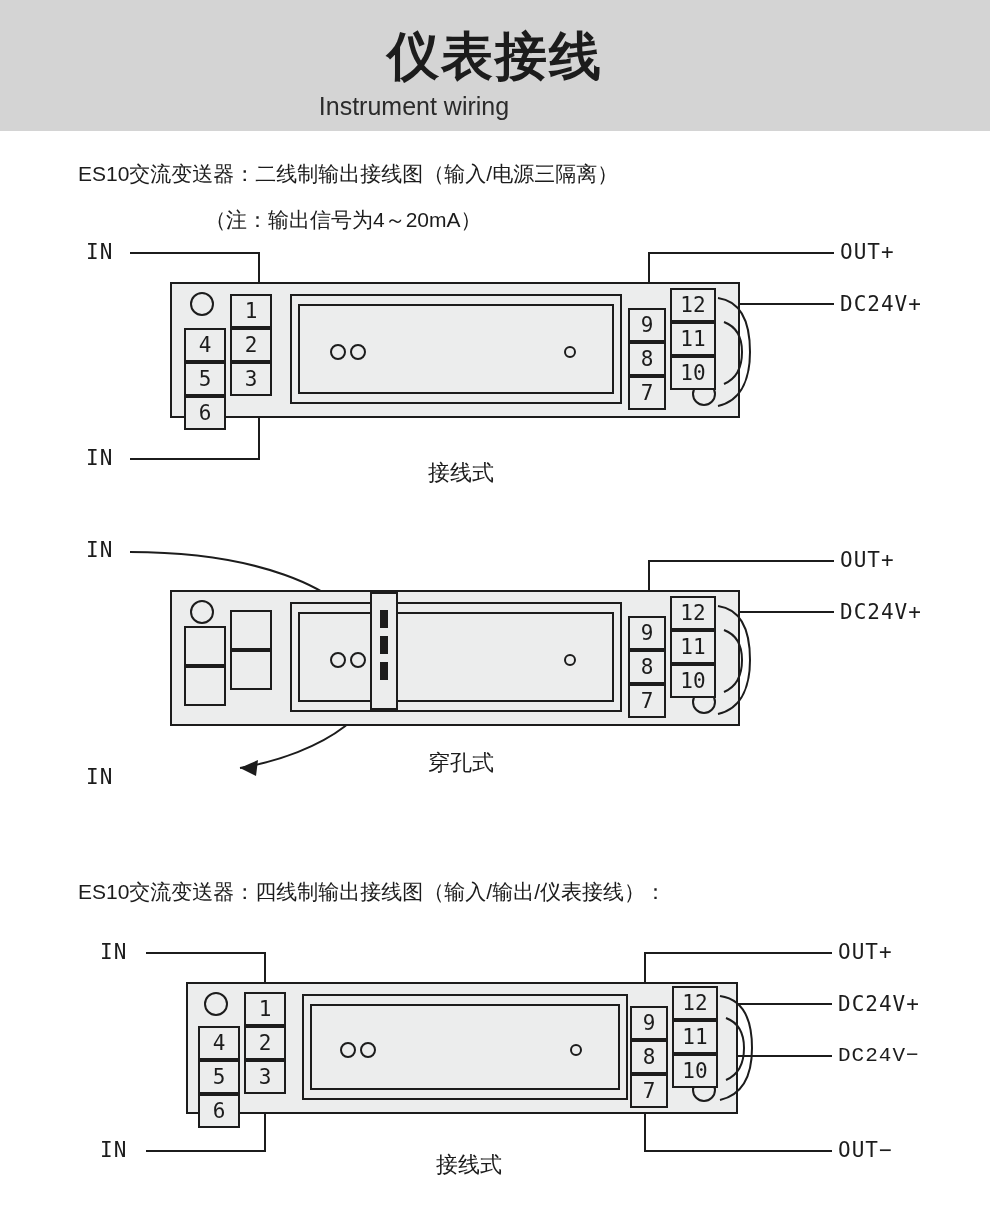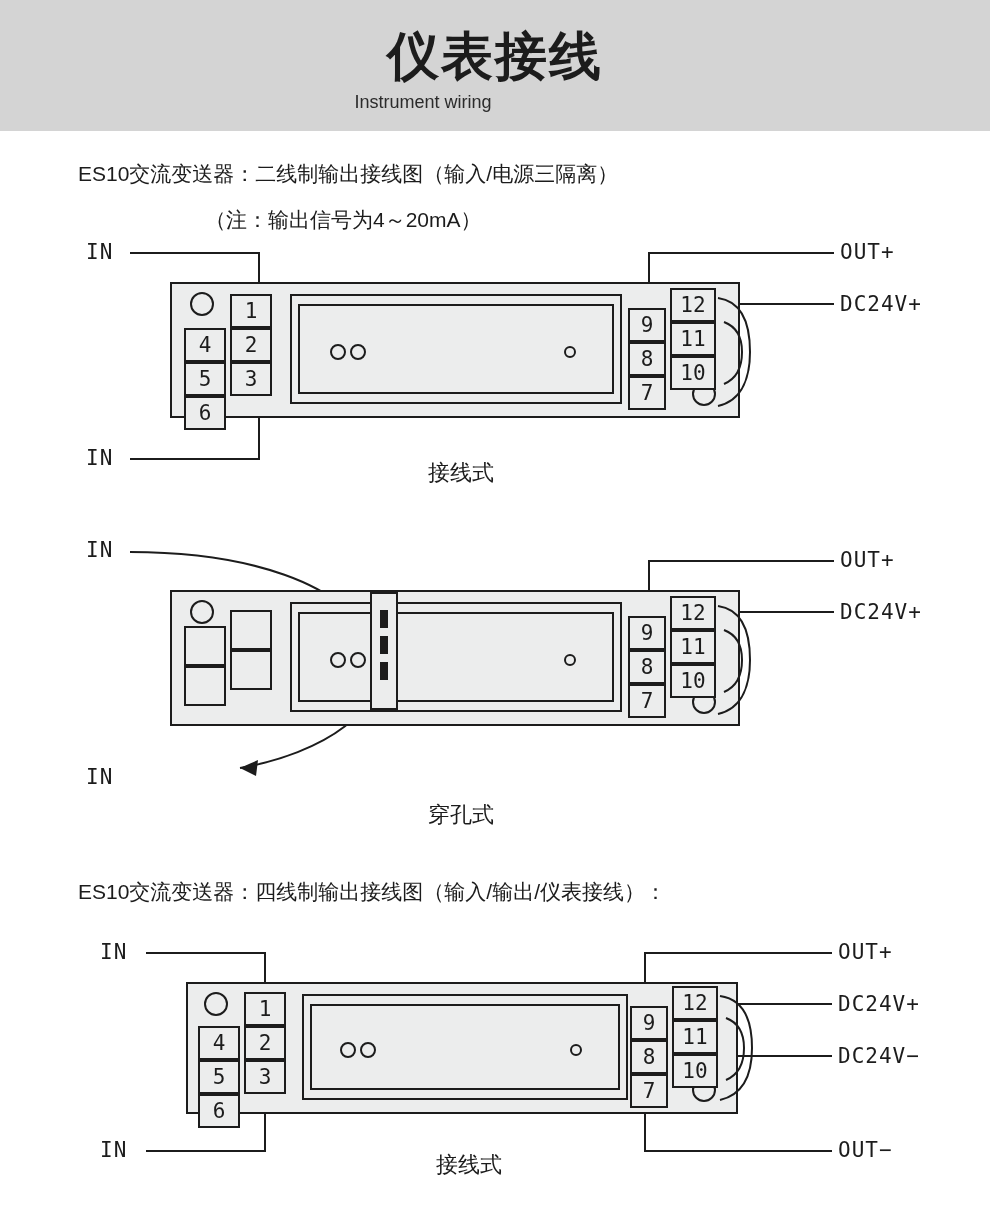--- a/index.html
+++ b/index.html
@@ -32,23 +32,22 @@
     font-size: 52px;
     font-weight: bold;
     letter-spacing: 2px;
     color: #1c1c1c;
   }
   .banner-sub {
     position: absolute;
     left: 0; top: 92px;
     width: 828px;
     text-align: center;
-    font-size: 18px;
+    font-size: 25px;
     color: #2b2b2b;
-    margin-left: 9px;
   }
 
   
   .caption {
     position: absolute;
     font-size: 21px;
     color: #1c1c1c;
     white-space: nowrap;
   }
   .caption.line1a { left: 78px;  top: 160px; }
@@ -249,29 +248,29 @@
   <div class="term" style="left:500px; top:6px; width:46px; height:34px;">12</div>
   <div class="term" style="left:500px; top:40px; width:46px; height:34px;">11</div>
   <div class="term" style="left:500px; top:74px; width:46px; height:34px;">10</div>
 
   <svg class="curve" style="left:546px; top:10px;" width="40" height="120" viewBox="0 0 40 120">
     <path d="M2,6 C30,10 34,40 34,60 C34,82 28,108 2,114" fill="none" stroke="#1c1c1c" stroke-width="2"></path>
     <path d="M8,30 C24,36 26,50 26,60 C26,72 22,86 8,92" fill="none" stroke="#1c1c1c" stroke-width="2"></path>
   </svg>
 </div>
 
-<div class="mode-label" style="left:428px; top:800px;">穿孔式</div>
+<div class="mode-label" style="left:428px; top:748px;">穿孔式</div>
 
 <div class="caption line2">ES10交流变送器：四线制输出接线图（输入/输出/仪表接线）：</div>
 
 <div class="pin-label" style="left:100px; top:940px;">IN</div>
 <div class="pin-label" style="left:100px; top:1138px;">IN</div>
 <div class="pin-label" style="left:838px; top:940px;">OUT+</div>
 <div class="pin-label" style="left:838px; top:992px;">DC24V+</div>
-<div class="pin-label" style="left:838px; top:1044px;">DC24V−</div>
+<div class="pin-label" style="left:838px; top:1044px;font-family:Liberation Mono, monospace;">DC24V−</div>
 <div class="pin-label" style="left:838px; top:1138px;">OUT−</div>
 
 <div class="wire h" style="left:146px; top:952px; width:120px;"></div>
 <div class="wire v" style="left:264px; top:952px; height:200px;"></div>
 <div class="wire h" style="left:146px; top:1150px; width:120px;"></div>
 
 <div class="wire h" style="left:644px; top:952px; width:188px;"></div>
 <div class="wire v" style="left:644px; top:952px; height:60px;"></div>
 <div class="wire h" style="left:716px; top:1003px; width:116px;"></div>
 <div class="wire h" style="left:716px; top:1055px; width:116px;"></div>

